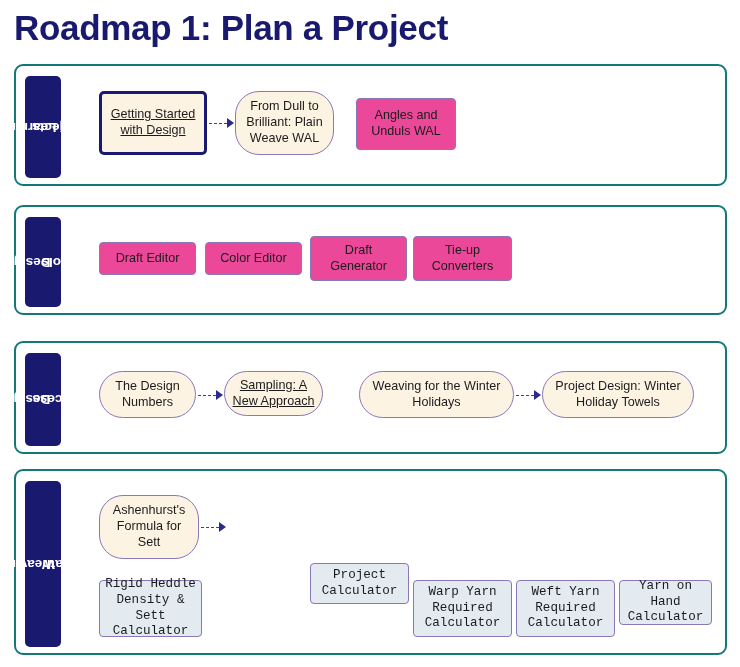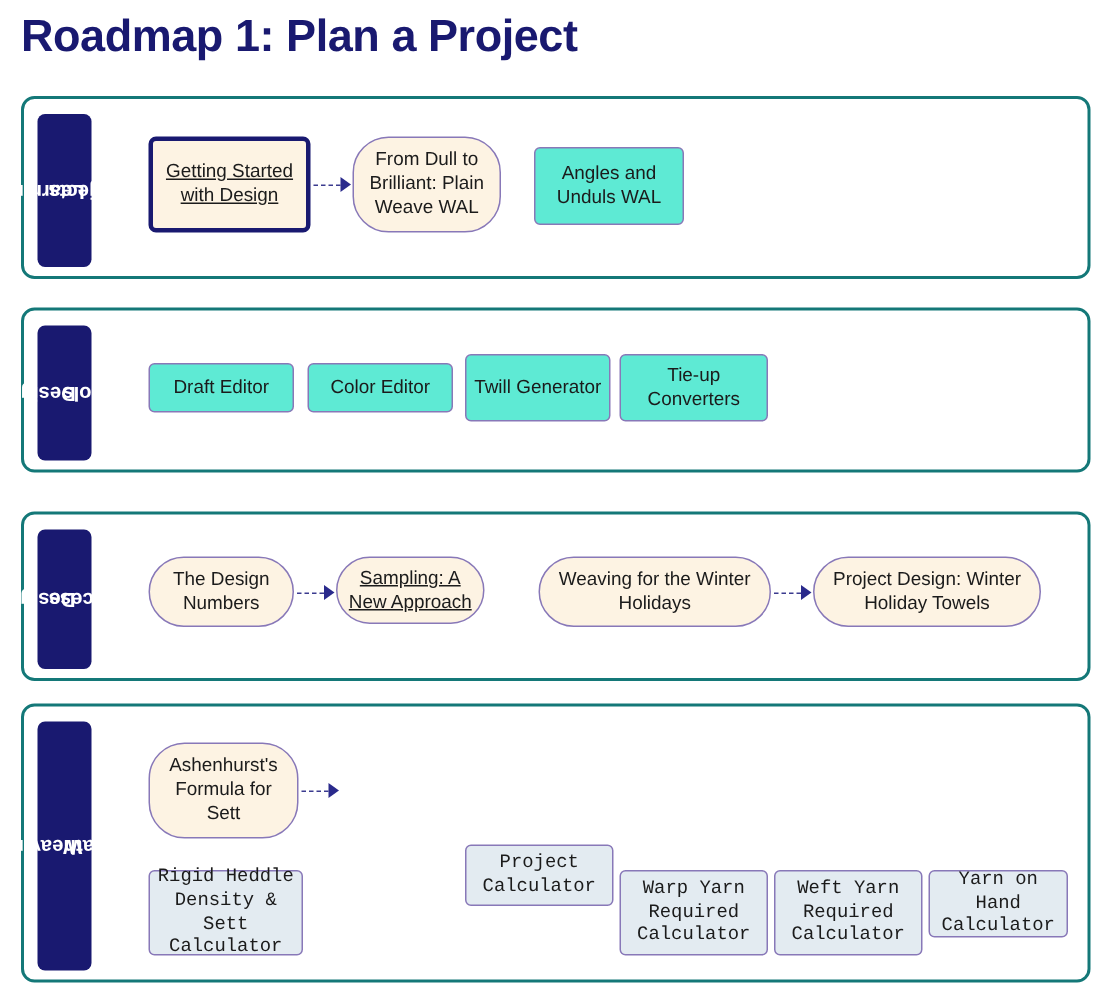--- a/index.html
+++ b/index.html
@@ -14,21 +14,21 @@
     color: #1b1b1b;
     overflow: hidden;
     position: relative;
   }
 
   
   .page-title {
     position: absolute;
     left: 14px;
     top: 8px;
-    font-size: 30px;
+    font-size: 35px;
     font-weight: 700;
     letter-spacing: -0.3px;
     color: #191970;
     white-space: nowrap;
   }
 
   
   .section {
     position: absolute;
     left: 14px;
@@ -70,21 +70,21 @@
     display: flex;
     align-items: center;
     justify-content: center;
     text-align: center;
     font-size: 12.6px;
     line-height: 1.25;
     color: #1b1b1b;
     padding: 2px 5px;
   }
   .node.cream   { background: #fdf3e3; border-radius: 24px; }
-  .node.lav     { background: #5eead4; }
+  .node.lav     { background: #ec4899; }
   .node.blue    { background: #e3ebf1; font-family: Liberation Mono, monospace; }
   .node.current {
     border: 3px solid #191970;
     background: #fdf3e3;
     border-radius: 5px;
   }
 
   
   .arrow {
     position: absolute;
@@ -138,21 +138,21 @@
     <span>
       <span>Design</span><br>
       <span>Tools</span>
     </span>
   </div>
 
   <div class="node lav" style="left:189px; top:35px; width:97px; height:33px;">Color Editor</div>
 
   <div class="node lav" style="left:83px; top:35px; width:97px; height:33px;">Draft Editor</div>
 
-  <div class="node lav" style="left:294px; top:29px; width:97px; height:45px;">Twill Generator</div>
+  <div class="node lav" style="left:294px; top:29px; width:97px; height:45px;">Draft Generator</div>
 
   <div class="node lav" style="left:397px; top:29px; width:99px; height:45px;">Tie-up Converters</div>
 </div>
 
 <div class="section" style="top:341px; height:113px;">
 
   <div class="vtab" style="top:10px; height:93px;">
     <span>
       <span>Design</span><br>
       <span>Process</span>

